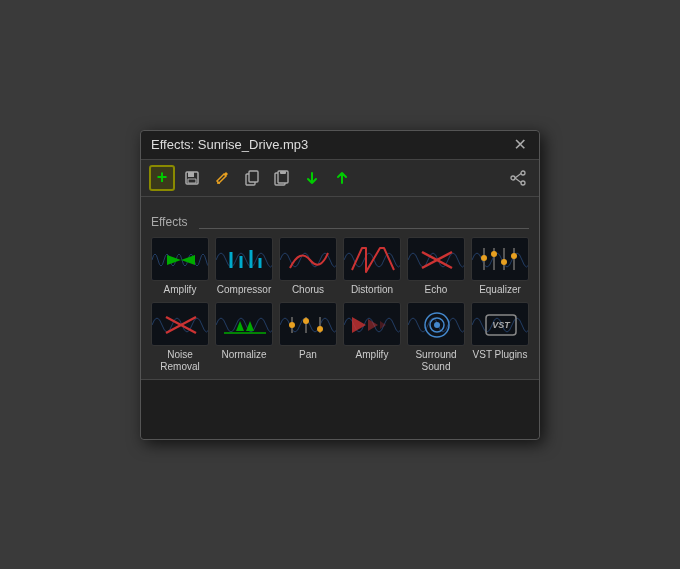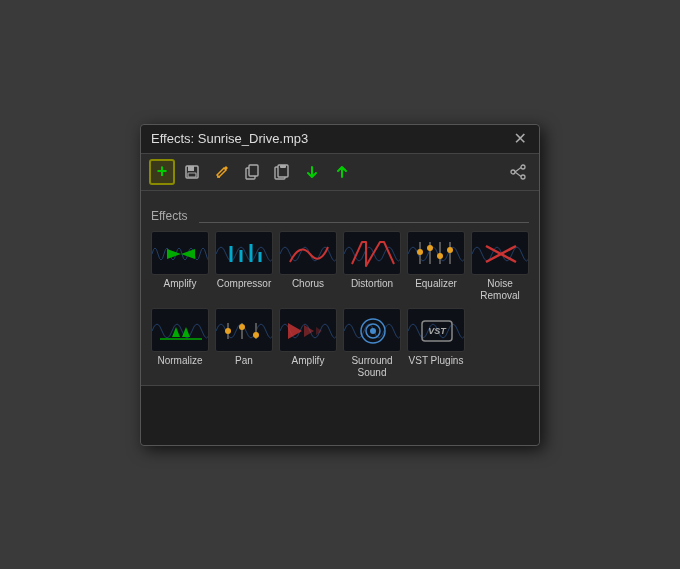--- a/index.html
+++ b/index.html
@@ -258,20 +258,32 @@
         <svg width="58" height="44" viewBox="0 0 58 44">
           <rect width="58" height="44" fill="#0d1117"></rect>
           <path d="M0 22 Q5 8 10 22 Q15 36 20 22 Q25 8 30 22 Q35 36 40 22 Q45 8 50 22 Q55 36 58 22" fill="none" stroke="#2a4a7a" stroke-width="0.8"></path>
 
           <path d="M8 32 L18 10 L22 10 L22 34 L36 10 L40 10 L50 32" fill="none" stroke="#cc3333" stroke-width="2" stroke-linejoin="round"></path>
         </svg>
       </div>
       <span class="effect-label">Distortion</span>
     </div>
 
+    <div class="effect-item">
+      <div class="effect-thumb thumb-echo">
+        <svg width="58" height="44" viewBox="0 0 58 44">
+          <rect width="58" height="44" fill="#0d1117"></rect>
+          <path d="M0 22 Q5 8 10 22 Q15 36 20 22 Q25 8 30 22 Q35 36 40 22 Q45 8 50 22 Q55 36 58 22" fill="none" stroke="#2a4a7a" stroke-width="0.8"></path>
+
+          <line x1="14" y1="14" x2="44" y2="30" stroke="#cc3333" stroke-width="2.5"></line>
+          <line x1="44" y1="14" x2="14" y2="30" stroke="#cc3333" stroke-width="2.5"></line>
+        </svg>
+      </div>
+      <span class="effect-label">Echo</span>
+    </div>
 
     <div class="effect-item">
       <div class="effect-thumb thumb-equalizer">
         <svg width="58" height="44" viewBox="0 0 58 44">
           <rect width="58" height="44" fill="#0d1117"></rect>
           <path d="M0 22 Q5 8 10 22 Q15 36 20 22 Q25 8 30 22 Q35 36 40 22 Q45 8 50 22 Q55 36 58 22" fill="none" stroke="#2a4a7a" stroke-width="0.8"></path>
 
           <line x1="12" y1="32" x2="12" y2="10" stroke="#555" stroke-width="2"></line>
           <circle cx="12" cy="20" r="3" fill="#e8a020"></circle>
           <line x1="22" y1="32" x2="22" y2="10" stroke="#555" stroke-width="2"></line>

